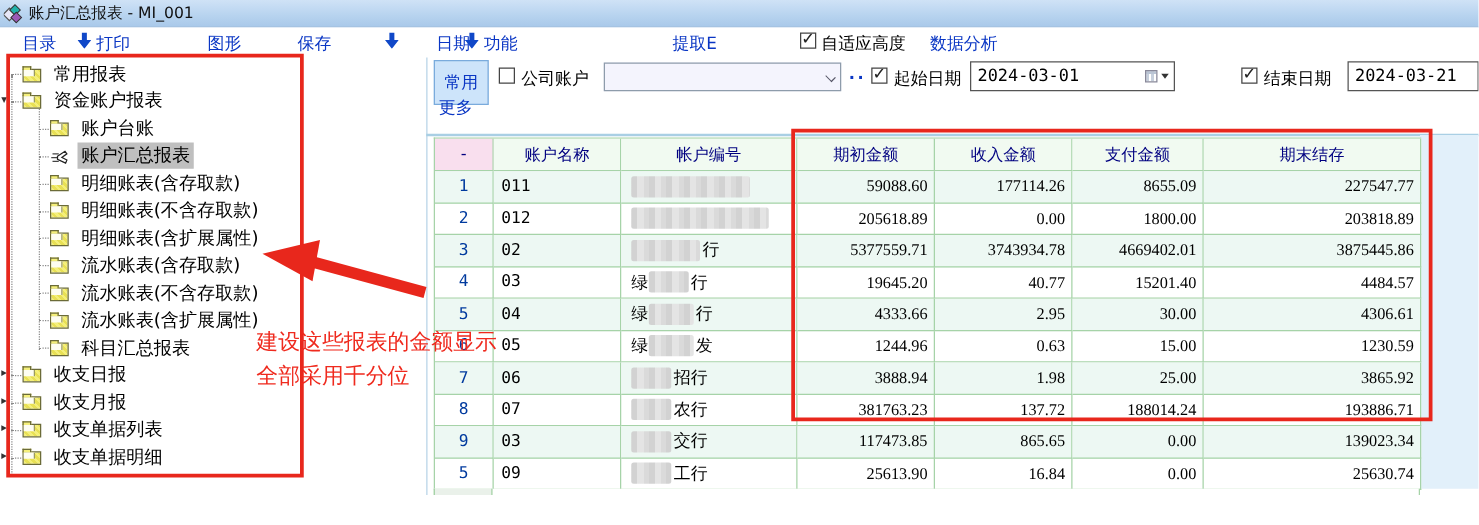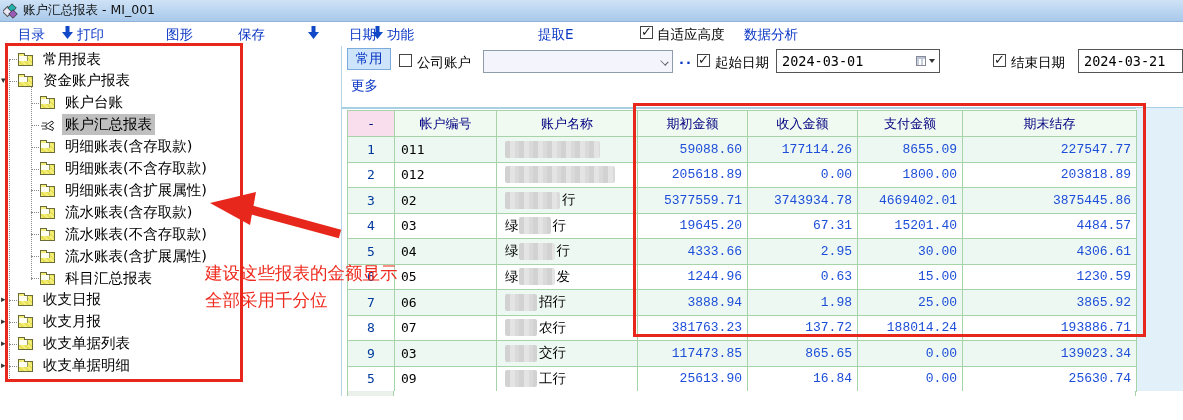--- a/index.html
+++ b/index.html
@@ -41,21 +41,21 @@
   .dotv { position:absolute; width:1px; border-left:1px dotted #8a8a8a; }
   .doth { position:absolute; height:1px; border-top:1px dotted #8a8a8a; }
   .handicon { width:16px; height:14px; margin-right:6px; flex:0 0 16px; }
 
   
   .redbox { position:absolute; border:3px solid #e8271c; z-index:30; pointer-events:none; }
   .redtext { position:absolute; color:#ef2a1e; font-size:17.5px; z-index:31; white-space:nowrap; }
   #arrow { position:absolute; z-index:31; pointer-events:none; }
 
   
-  .btn-common { position:absolute; left:347px; top:48px; width:44px; height:22px;
+  .btn-common { position:absolute; left:347px; top:48px; width:44px; height:36px;
     background:#cde4fa; border:1px solid #7aabdc; color:#0a36c4; font-size:13.5px;
     display:flex; align-items:center; justify-content:center; cursor:pointer; }
   .more-link { position:absolute; left:351px; top:77px; color:#0a36c4; font-size:13.5px; cursor:pointer; }
   .combo { position:absolute; left:483px; top:50px; width:190px; height:23px; background:#f4f4fd;
     border:1px solid #8e9cab; }
   .combo .arr { position:absolute; right:3px; top:7px; width:8px; height:8px; }
   .combo .arr::before { content:""; position:absolute; left:0; top:0; width:6px; height:6px;
     border-right:1.5px solid #556; border-bottom:1.5px solid #556; transform:rotate(45deg) scale(1,0.7); }
   .dots { position:absolute; left:679px; top:52px; color:#0a36c4; font-weight:bold; font-size:13px; letter-spacing:2px; }
   .datefield { position:absolute; top:49px; height:24px; background:#fff; border:1px solid #555;
@@ -77,21 +77,21 @@
     grid-template-columns:47px 102px 141px 110px 110px 105px 174px;
     grid-template-rows:26px repeat(10,25.5px);
     border-left:1px solid #a6d3a8; border-top:1px solid #a6d3a8; background:#fff; }
   .cell { border-right:1px solid #a6d3a8; border-bottom:1px solid #a6d3a8;
     font-size:13px; display:flex; align-items:center; overflow:hidden; white-space:nowrap; }
   .hcell { justify-content:center; color:#000080; background:#f1faf1; }
   .hcell.corner { background:#f9dfee; }
   .ncell { justify-content:center; color:#003a9e; font-family:"DejaVu Sans Mono",monospace; }
   .ccell { padding-left:6px; font-family:"DejaVu Sans Mono",monospace; color:#000; }
   .namecell { padding-left:8px; color:#000; font-size:13.5px; }
-  .amtcell { justify-content:flex-end; padding-right:5px; font-family:Liberation Mono, monospace; color:#1d4ed8; }
+  .amtcell { justify-content:flex-end; padding-right:5px; font-family:Liberation Serif, serif; color:#000000; }
   .row-alt { background:#edf8f3; }
   .blurblob { display:inline-block; height:17px; border-radius:2px; margin-right:2px;
     background:repeating-linear-gradient(90deg,#d2d2d2 0 5px,#e4e4e4 5px 10px,#dadada 10px 14px);
     filter:blur(0.6px); }
   .rightfiller { position:absolute; left:1136px; top:108px; width:47px; height:283px; background:#e2f0fa; }
   .partialrow { position:absolute; left:347px; top:391px; width:789px; height:5px; background:#fff;
     border-left:1px solid #a6d3a8; border-right:1px solid #a6d3a8; }
   .partialnum { position:absolute; left:347px; top:391px; width:47px; height:5px; background:#eaf1ea;
     border-left:1px solid #a6d3a8; border-right:1px solid #a6d3a8; }
 </style>
@@ -319,22 +319,22 @@
   <span style="position:absolute;left:993px;top:54px;" class="cb checked" id="cb-end"></span>
   <span class="filterlabel" style="left:1011px;top:54px;">结束日期</span>
   <div class="datefield" style="left:1078px;width:105px;">
     <span>2024-03-21</span>
   </div>
 
   <div class="gridtopline"></div>
   <div class="rightfiller"></div>
   <div id="grid">
       <div class="cell hcell corner">-</div>
+      <div class="cell hcell">账户名称</div>
       <div class="cell hcell">帐户编号</div>
-      <div class="cell hcell">账户名称</div>
       <div class="cell hcell">期初金额</div>
       <div class="cell hcell">收入金额</div>
       <div class="cell hcell">支付金额</div>
       <div class="cell hcell">期末结存</div>
       <div class="cell ncell row-alt">1</div>
       <div class="cell ccell row-alt">011</div>
       <div class="cell namecell row-alt">
         <span class="blurblob" style="width: 95px;"></span>
       </div>
       <div class="cell amtcell row-alt">59088.60</div>
@@ -361,21 +361,21 @@
       <div class="cell amtcell row-alt">4669402.01</div>
       <div class="cell amtcell row-alt">3875445.86</div>
       <div class="cell ncell">4</div>
       <div class="cell ccell">03</div>
       <div class="cell namecell">
         <span>绿</span>
         <span class="blurblob" style="width: 32px;"></span>
         <span>行</span>
       </div>
       <div class="cell amtcell">19645.20</div>
-      <div class="cell amtcell">67.31</div>
+      <div class="cell amtcell">40.77</div>
       <div class="cell amtcell">15201.40</div>
       <div class="cell amtcell">4484.57</div>
       <div class="cell ncell row-alt">5</div>
       <div class="cell ccell row-alt">04</div>
       <div class="cell namecell row-alt">
         <span>绿</span>
         <span class="blurblob" style="width: 36px;"></span>
         <span>行</span>
       </div>
       <div class="cell amtcell row-alt">4333.66</div>

